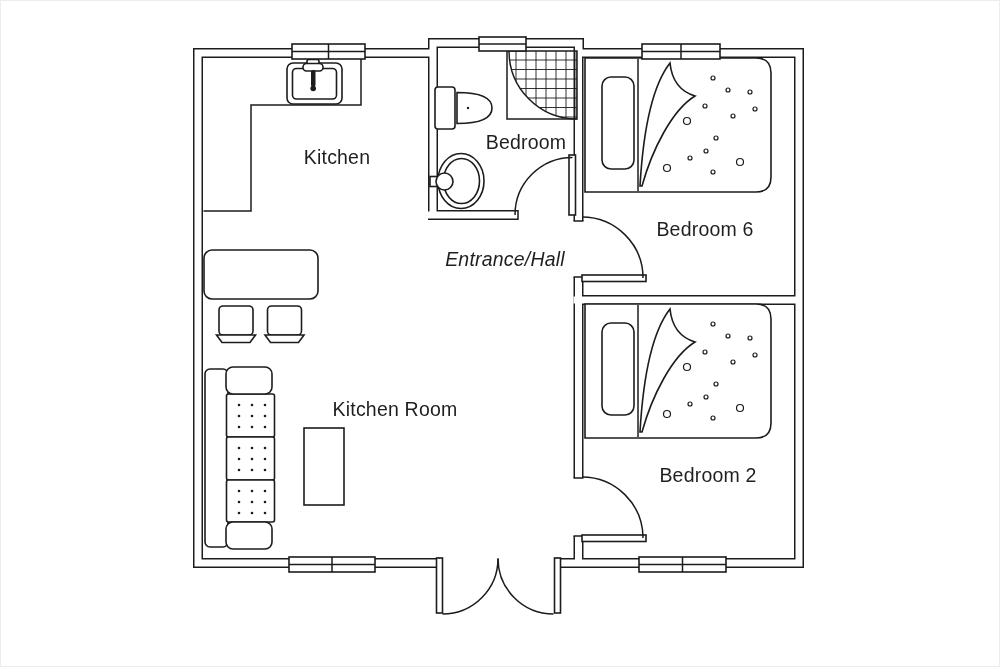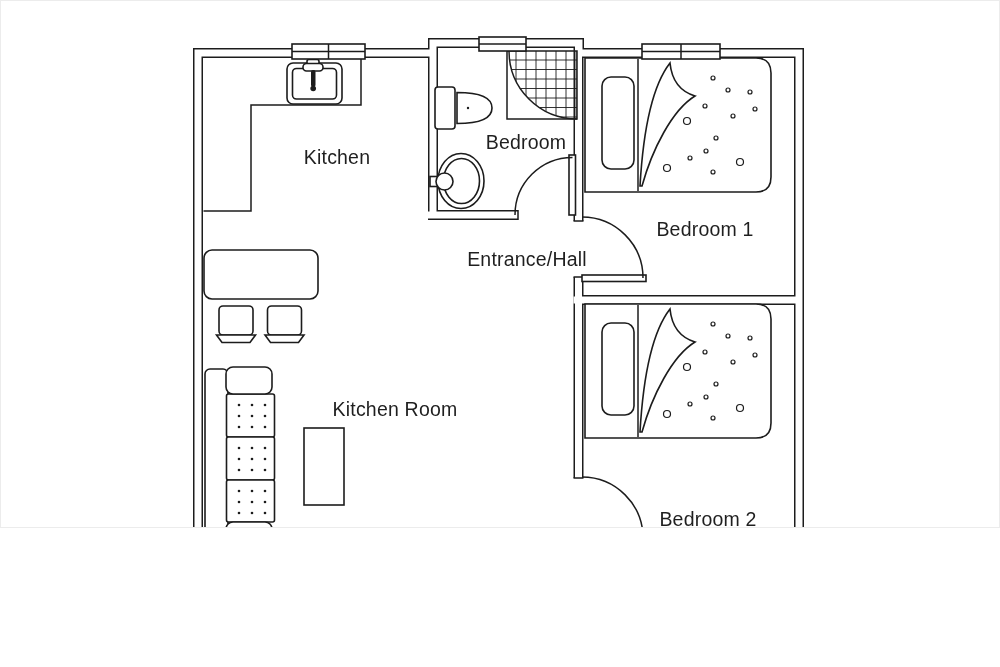--- a/index.html
+++ b/index.html
@@ -1,18 +1,18 @@
 <!DOCTYPE html>
 <html style="--line: #1c1c1c; --bg: #ffffff;"><head>
 <meta charset="utf-8">
 <style>
   :root { --line:#1c1c1c; --bg:#ffffff; }
   html,body { margin:0; padding:0; background:var(--bg); }
   .stage {
-    position:relative; width:1000px; height:528px;
+    position:relative; width:1000px; height:667px;
     background:var(--bg); overflow:hidden;
     box-sizing:border-box; border:1px solid #ececec;
     font-family:"Liberation Sans", sans-serif;
   }
   svg { position:absolute; left:0; top:0; }
   .wB { stroke:var(--line); stroke-width:10; fill:none; stroke-linejoin:miter; }
   .wW { stroke:var(--bg);  stroke-width:7;  fill:none; stroke-linejoin:miter; }
   .ln { stroke:var(--line); fill:none; stroke-width:1.5; }
   .fw { stroke:var(--line); fill:var(--bg); stroke-width:1.6; }
   .grid { stroke:var(--line); stroke-width:0.9; fill:none; }
@@ -187,17 +187,17 @@
       <path class="ln" stroke-width="1.2" d="M 288,563.5 H 374 M 331,556 V 571"></path>
     </g>
     <g>
       <rect class="fw" x="638" y="556" width="87" height="15" stroke-width="1.4"></rect>
       <path class="ln" stroke-width="1.2" d="M 638,563.5 H 725 M 681.5,556 V 571"></path>
     </g>
   </svg>
 
   <div class="room-label" style="left:336px; top:156px;">Kitchen</div>
   <div class="room-label" style="left:525px; top:141px;">Bedroom</div>
-  <div class="room-label" style="left:526px; top:258px;">Entrance/Hall</div>
-  <div class="room-label" style="left:704px; top:228px;">Bedroom 1</div>
-  <div class="room-label" style="left:707px; top:474px;margin-top:44px;">Bedroom 2</div>
+  <div class="room-label" style="left:504px; top:258px;font-style:italic;">Entrance/Hall</div>
+  <div class="room-label" style="left:704px; top:228px;">Bedroom 6</div>
+  <div class="room-label" style="left:707px; top:474px;">Bedroom 2</div>
   <div class="room-label" style="left:394px; top:408px;">Kitchen Room</div>
 </div>
 
 </body></html>

